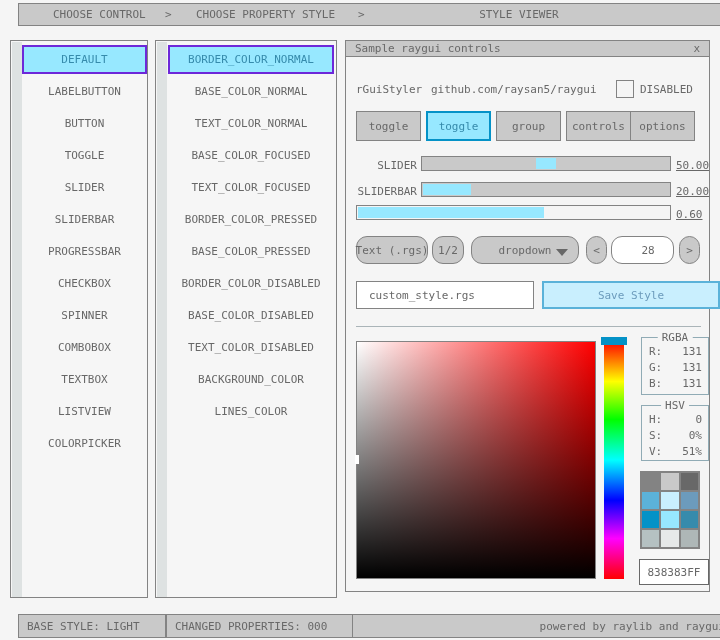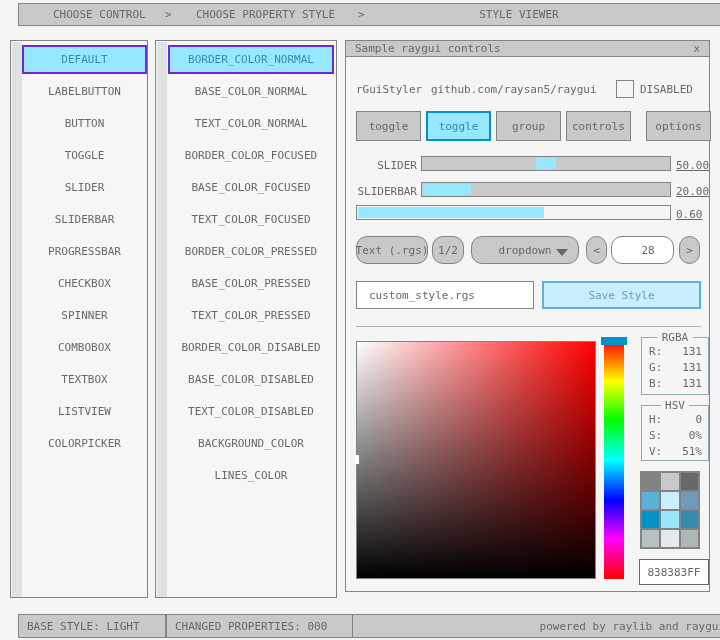--- a/index.html
+++ b/index.html
@@ -47,21 +47,21 @@
   .lbl-right { position:absolute; left:0; width:71px; text-align:right; white-space:nowrap; }
   .track { position:absolute; left:75px; width:250px; height:15px; background:#c9c9c9; border:1px solid #838383; }
   .fill { position:absolute; left:1px; top:1px; height:11px; background:#97e8ff; }
   .thumb { position:absolute; top:1px; width:20px; height:11px; background:#97e8ff; }
   .val { position:absolute; left:330px; white-space:nowrap;text-decoration:underline; }
 
   #progress-track { position:absolute; left:10px; top:164px; width:315px; height:15px; background:#f5f5f5; border:1px solid #838383; }
 
   .row4 { top:195px; height:28px;border-radius:11px; }
   #dd-arrow { position:absolute; right:10px; top:12px; width:0; height:0; border-left:6px solid transparent; border-right:6px solid transparent; border-top:7px solid #686868; }
-  #btn-save { position:absolute; left:196px; top:240px; width:159px; height:28px; background:#c9effe; border:2px solid #5bb2d9; color:#6c9bbc; display:flex; align-items:center; justify-content:center; cursor:pointer; }
+  #btn-save { position:absolute; left:196px; top:240px; width:178px; height:28px; background:#c9effe; border:2px solid #5bb2d9; color:#6c9bbc; display:flex; align-items:center; justify-content:center; cursor:pointer; }
   #file-box { position:absolute; left:10px; top:240px; width:178px; height:28px; padding-left:12px; }
 
   #separator { position:absolute; left:10px; top:285px; width:345px; height:1px; background:#aab4b8; }
 
   #picker { position:absolute; left:10px; top:300px; width:240px; height:238px; border:1px solid #838383;
             background:linear-gradient(to bottom, rgba(0,0,0,0), #000), linear-gradient(to right, #fff, #f00); }
   #picker-cursor { position:absolute; left:-2px; top:113px; width:4px; height:9px; background:#fff; }
   #huebar { position:absolute; left:258px; top:300px; width:20px; height:238px;
             background:linear-gradient(to bottom,#f00 0%,#ff0 17%,#0f0 33%,#0ff 50%,#00f 67%,#f0f 83%,#f00 100%); }
   #hue-cursor { position:absolute; left:255px; top:296px; width:26px; height:8px; background:#0492c7; cursor:grab; }
@@ -110,26 +110,24 @@
       <div class="list-item">COLORPICKER</div>
     </div>
   </div>
 
   <div id="panel-props" class="panel">
     <div class="scrollstrip"></div>
     <div class="list">
       <div class="list-item selected">BORDER_COLOR_NORMAL</div>
       <div class="list-item">BASE_COLOR_NORMAL</div>
       <div class="list-item">TEXT_COLOR_NORMAL</div>
-      <div class="list-item">BORDER_COLOR_FOCUSED</div>
       <div class="list-item">BASE_COLOR_FOCUSED</div>
       <div class="list-item">TEXT_COLOR_FOCUSED</div>
       <div class="list-item">BORDER_COLOR_PRESSED</div>
       <div class="list-item">BASE_COLOR_PRESSED</div>
-      <div class="list-item">TEXT_COLOR_PRESSED</div>
       <div class="list-item">BORDER_COLOR_DISABLED</div>
       <div class="list-item">BASE_COLOR_DISABLED</div>
       <div class="list-item">TEXT_COLOR_DISABLED</div>
       <div class="list-item">BACKGROUND_COLOR</div>
       <div class="list-item">LINES_COLOR</div>
     </div>
   </div>
 
   <div id="window">
     <div id="titlebar">
@@ -141,21 +139,21 @@
       <span id="lbl-app">rGuiStyler</span>
       <span id="lbl-repo">github.com/raysan5/raygui</span>
       <span id="chk-disabled"></span>
       <span id="lbl-disabled">DISABLED</span>
     </div>
 
     <div class="btn toggle-btn" style="left:10px">toggle</div>
     <div class="btn toggle-btn active" style="left:80px">toggle</div>
     <div class="btn toggle-btn" style="left:150px">group</div>
     <div class="btn toggle-btn" style="left:220px">controls</div>
-    <div class="btn toggle-btn" style="left:300px">options</div>
+    <div class="btn toggle-btn" style="left:284px">options</div>
 
     <span class="lbl-right" style="top:118px">SLIDER</span>
     <div class="track" style="top:115px">
       <div class="thumb" style="left: calc(50% - 10px);"></div>
     </div>
     <span class="val" style="top:118px">50.00</span>
 
     <span class="lbl-right" style="top:144px">SLIDERBAR</span>
     <div class="track" style="top:141px">
       <div class="fill" style="width: calc(20% - 2px);"></div>

